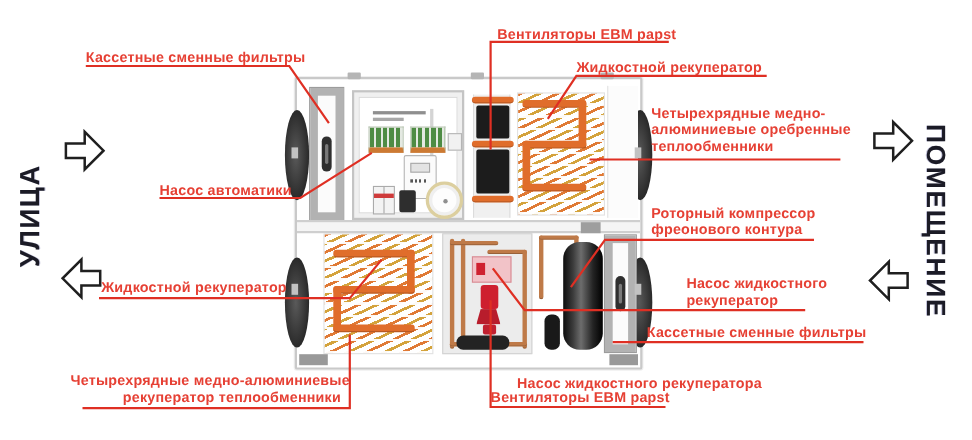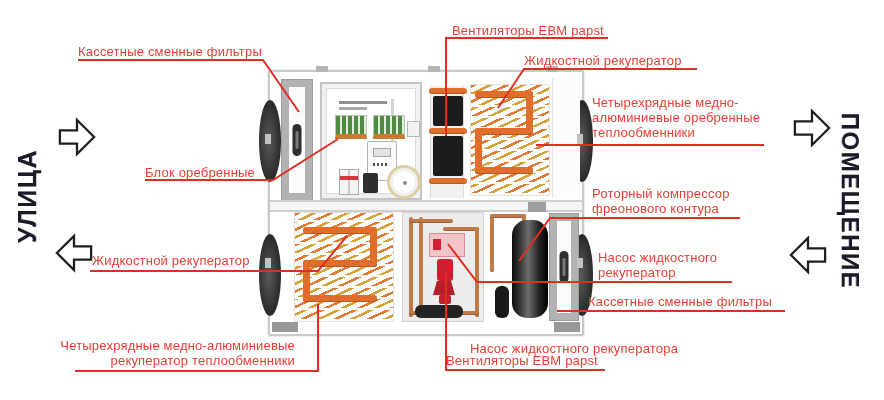--- a/index.html
+++ b/index.html
@@ -66,21 +66,21 @@
   .blkcyl-v{left:5px;top:74px;width:14px;height:32px;background:#191919;border-radius:6px;}
 
   .divider{left:0;top:128px;width:100%;height:12px;background:#f5f5f5;border-top:2px solid #cfcfcf;border-bottom:2px solid #cfcfcf;}
   .bracket{left:258px;top:130px;width:18px;height:10px;background:#9e9e9e;}
   .tab{width:12px;height:6px;background:#b5b5b5;border-radius:1px;}
   .nub{width:6px;height:10px;background:#c2c2c2;}
   .foot{width:26px;height:10px;background:#999;}
 
   
   .leaders{position:absolute;left:0;top:0;pointer-events:none;}
-  .label{position:absolute;color:#e64034;font-size:13px;line-height:15px;letter-spacing:.2px;white-space:nowrap;z-index:6;}
+  .label{position:absolute;color:#e64034;font-size:13px;line-height:15px;letter-spacing:.2px;white-space:nowrap;z-index:6;font-weight:bold;}
   .ralign{text-align:right;}
 </style>
 </head>
 <body>
 
 <div class="stage">
 
   <div class="zone zone-left">УЛИЦА</div>
   <div class="zone zone-right">ПОМЕЩЕНИЕ</div>
 
@@ -215,29 +215,29 @@
     <div>Четырехрядные медно-</div>
     <div>алюминиевые оребренные</div>
     <div>теплообменники</div>
   </div>
 
   <div class="label" style="left:592px;top:186px">
     <div>Роторный компрессор</div>
     <div>фреонового контура</div>
   </div>
 
-  <div class="label" style="left:598px;top:250px">
+  <div class="label" style="left:624px;top:250px">
     <div>Насос жидкостного</div>
     <div>рекуператор</div>
   </div>
 
   <div class="label" style="left:588px;top:294px">Кассетные сменные фильтры</div>
   <div class="label" style="left:470px;top:341px">Насос жидкостного рекуператора</div>
   <div class="label" style="left:446px;top:353px">Вентиляторы EBM papst</div>
-  <div class="label" style="left:145px;top:165px">Блок оребренные</div>
+  <div class="label" style="left:145px;top:165px">Насос автоматики</div>
   <div class="label" style="left:92px;top:253px">Жидкостной рекуператор</div>
 
-  <div class="label ralign" style="left:49px;top:338px;width:246px">
+  <div class="label ralign" style="left:64px;top:338px;width:246px">
     <div>Четырехрядные медно-алюминиевые</div>
     <div>рекуператор теплообменники</div>
   </div>
 
 </div>
 
 </body></html>

